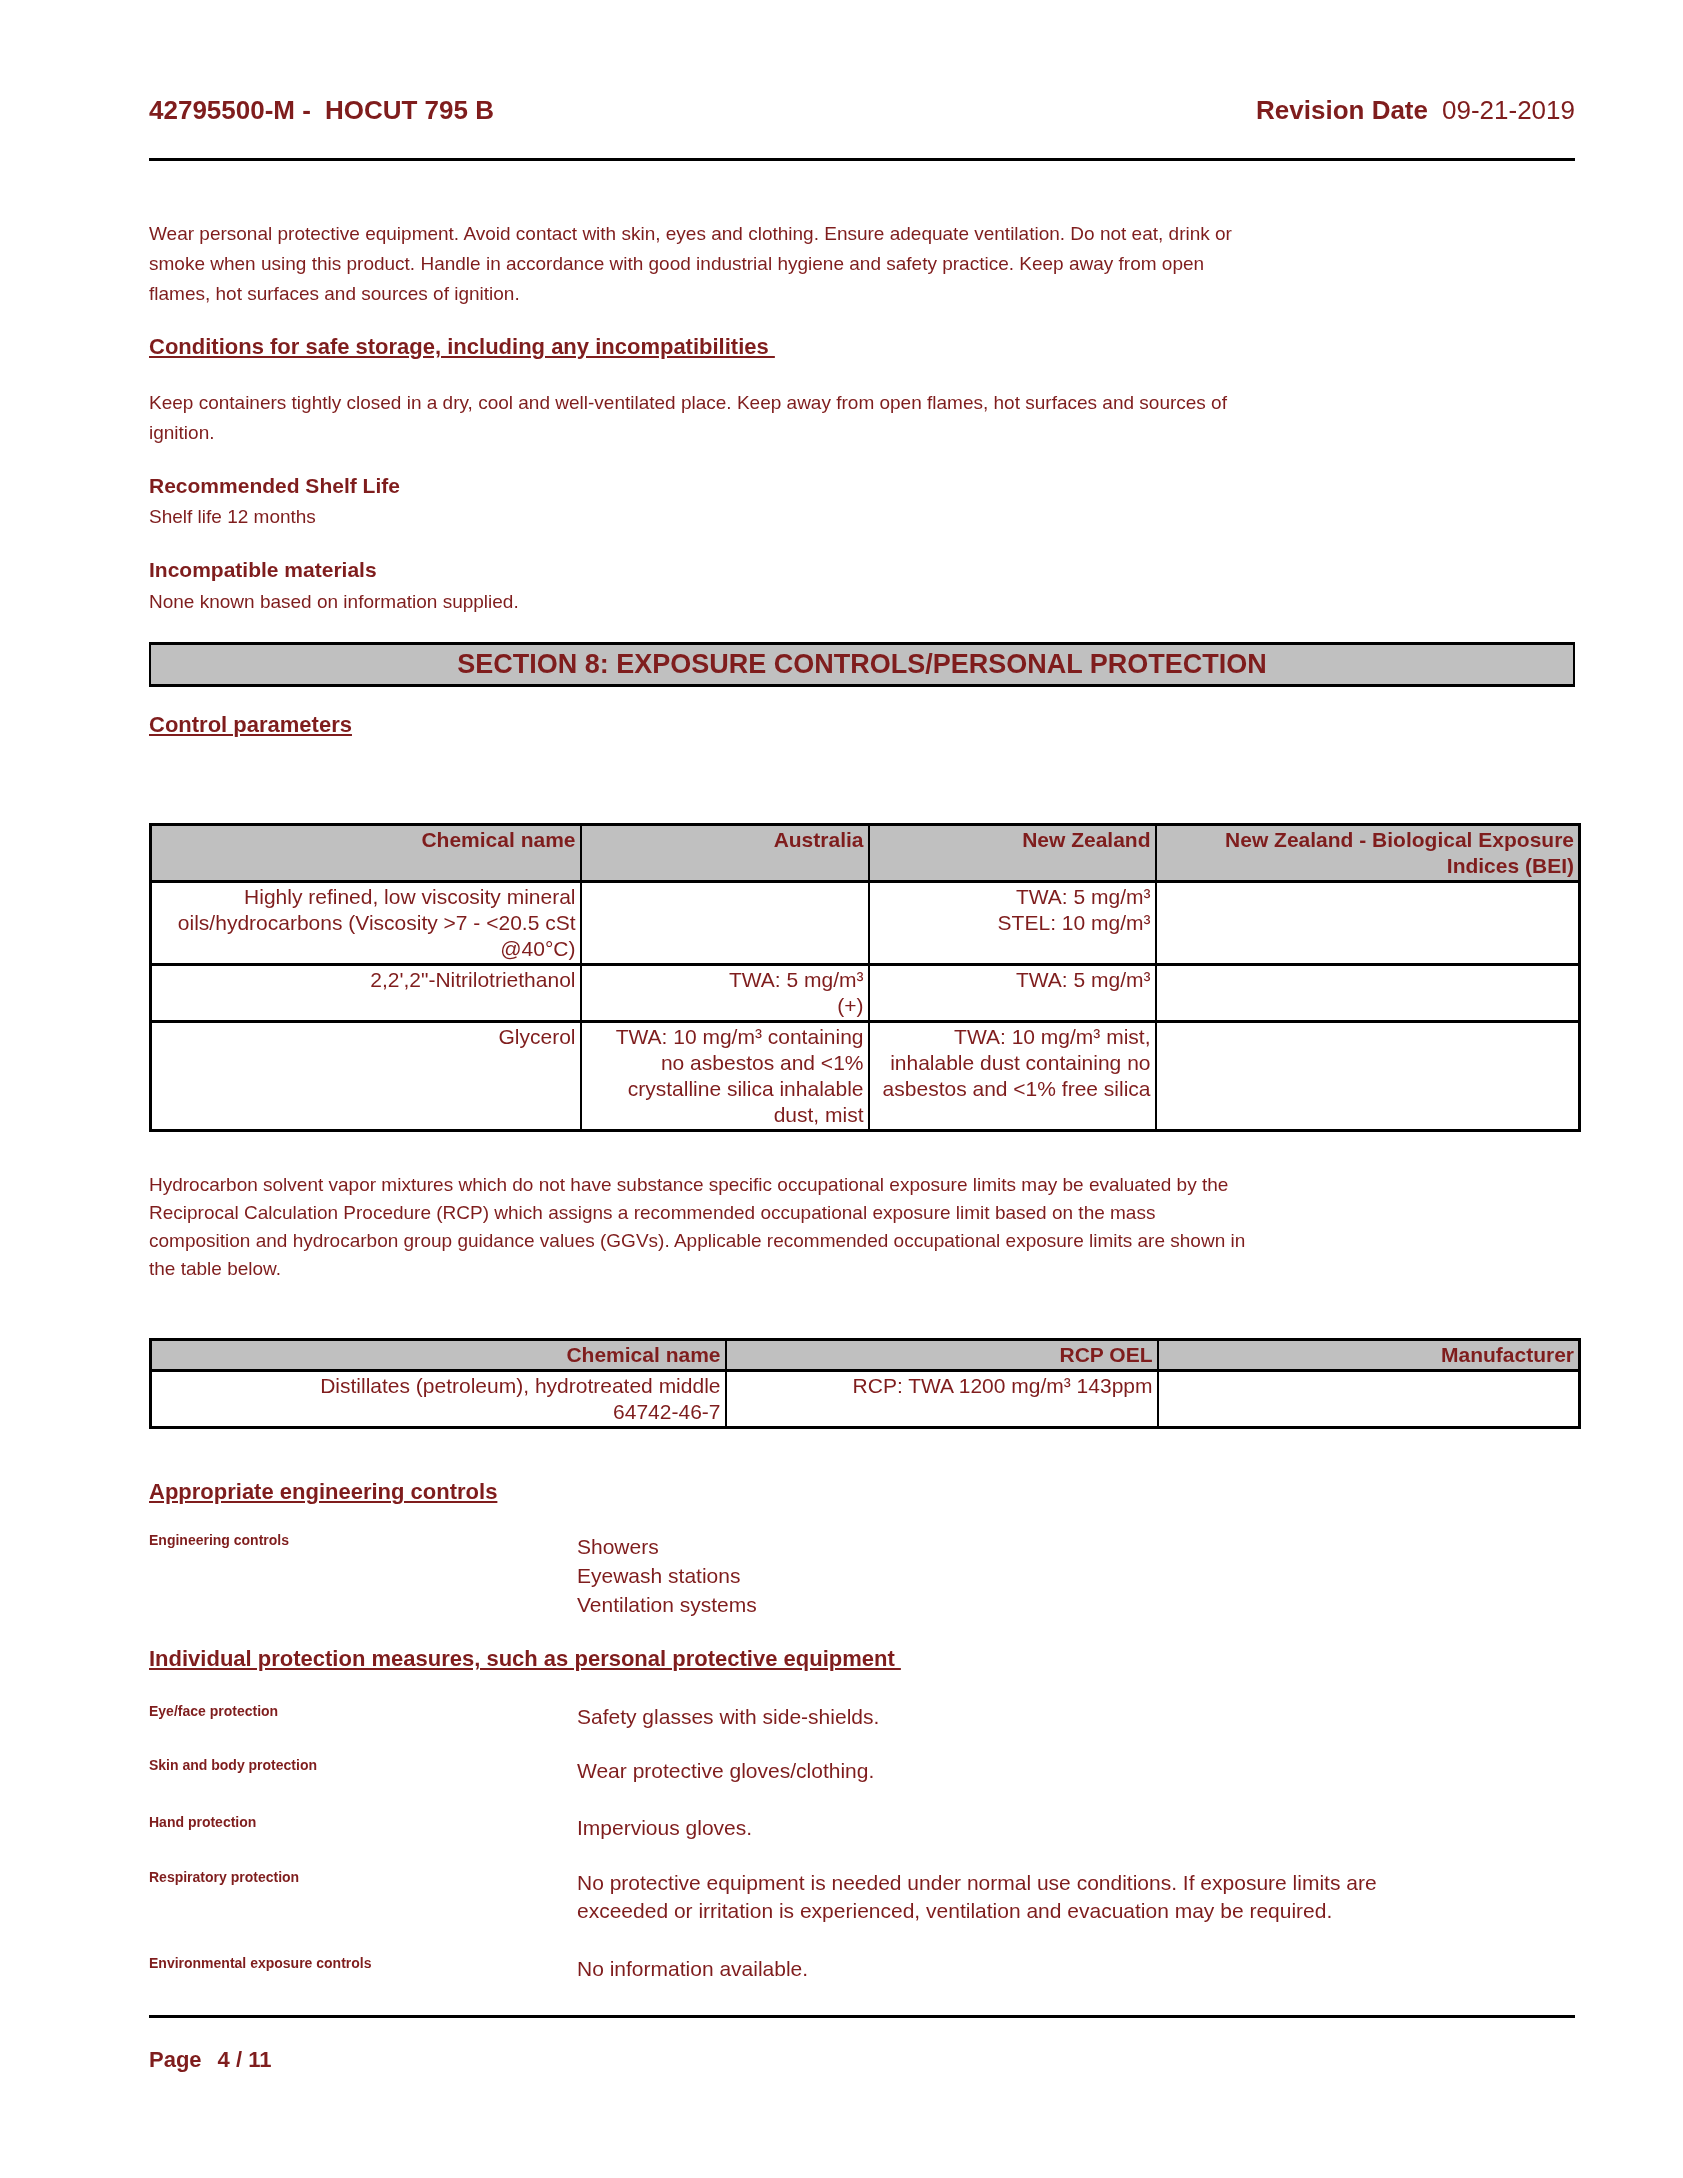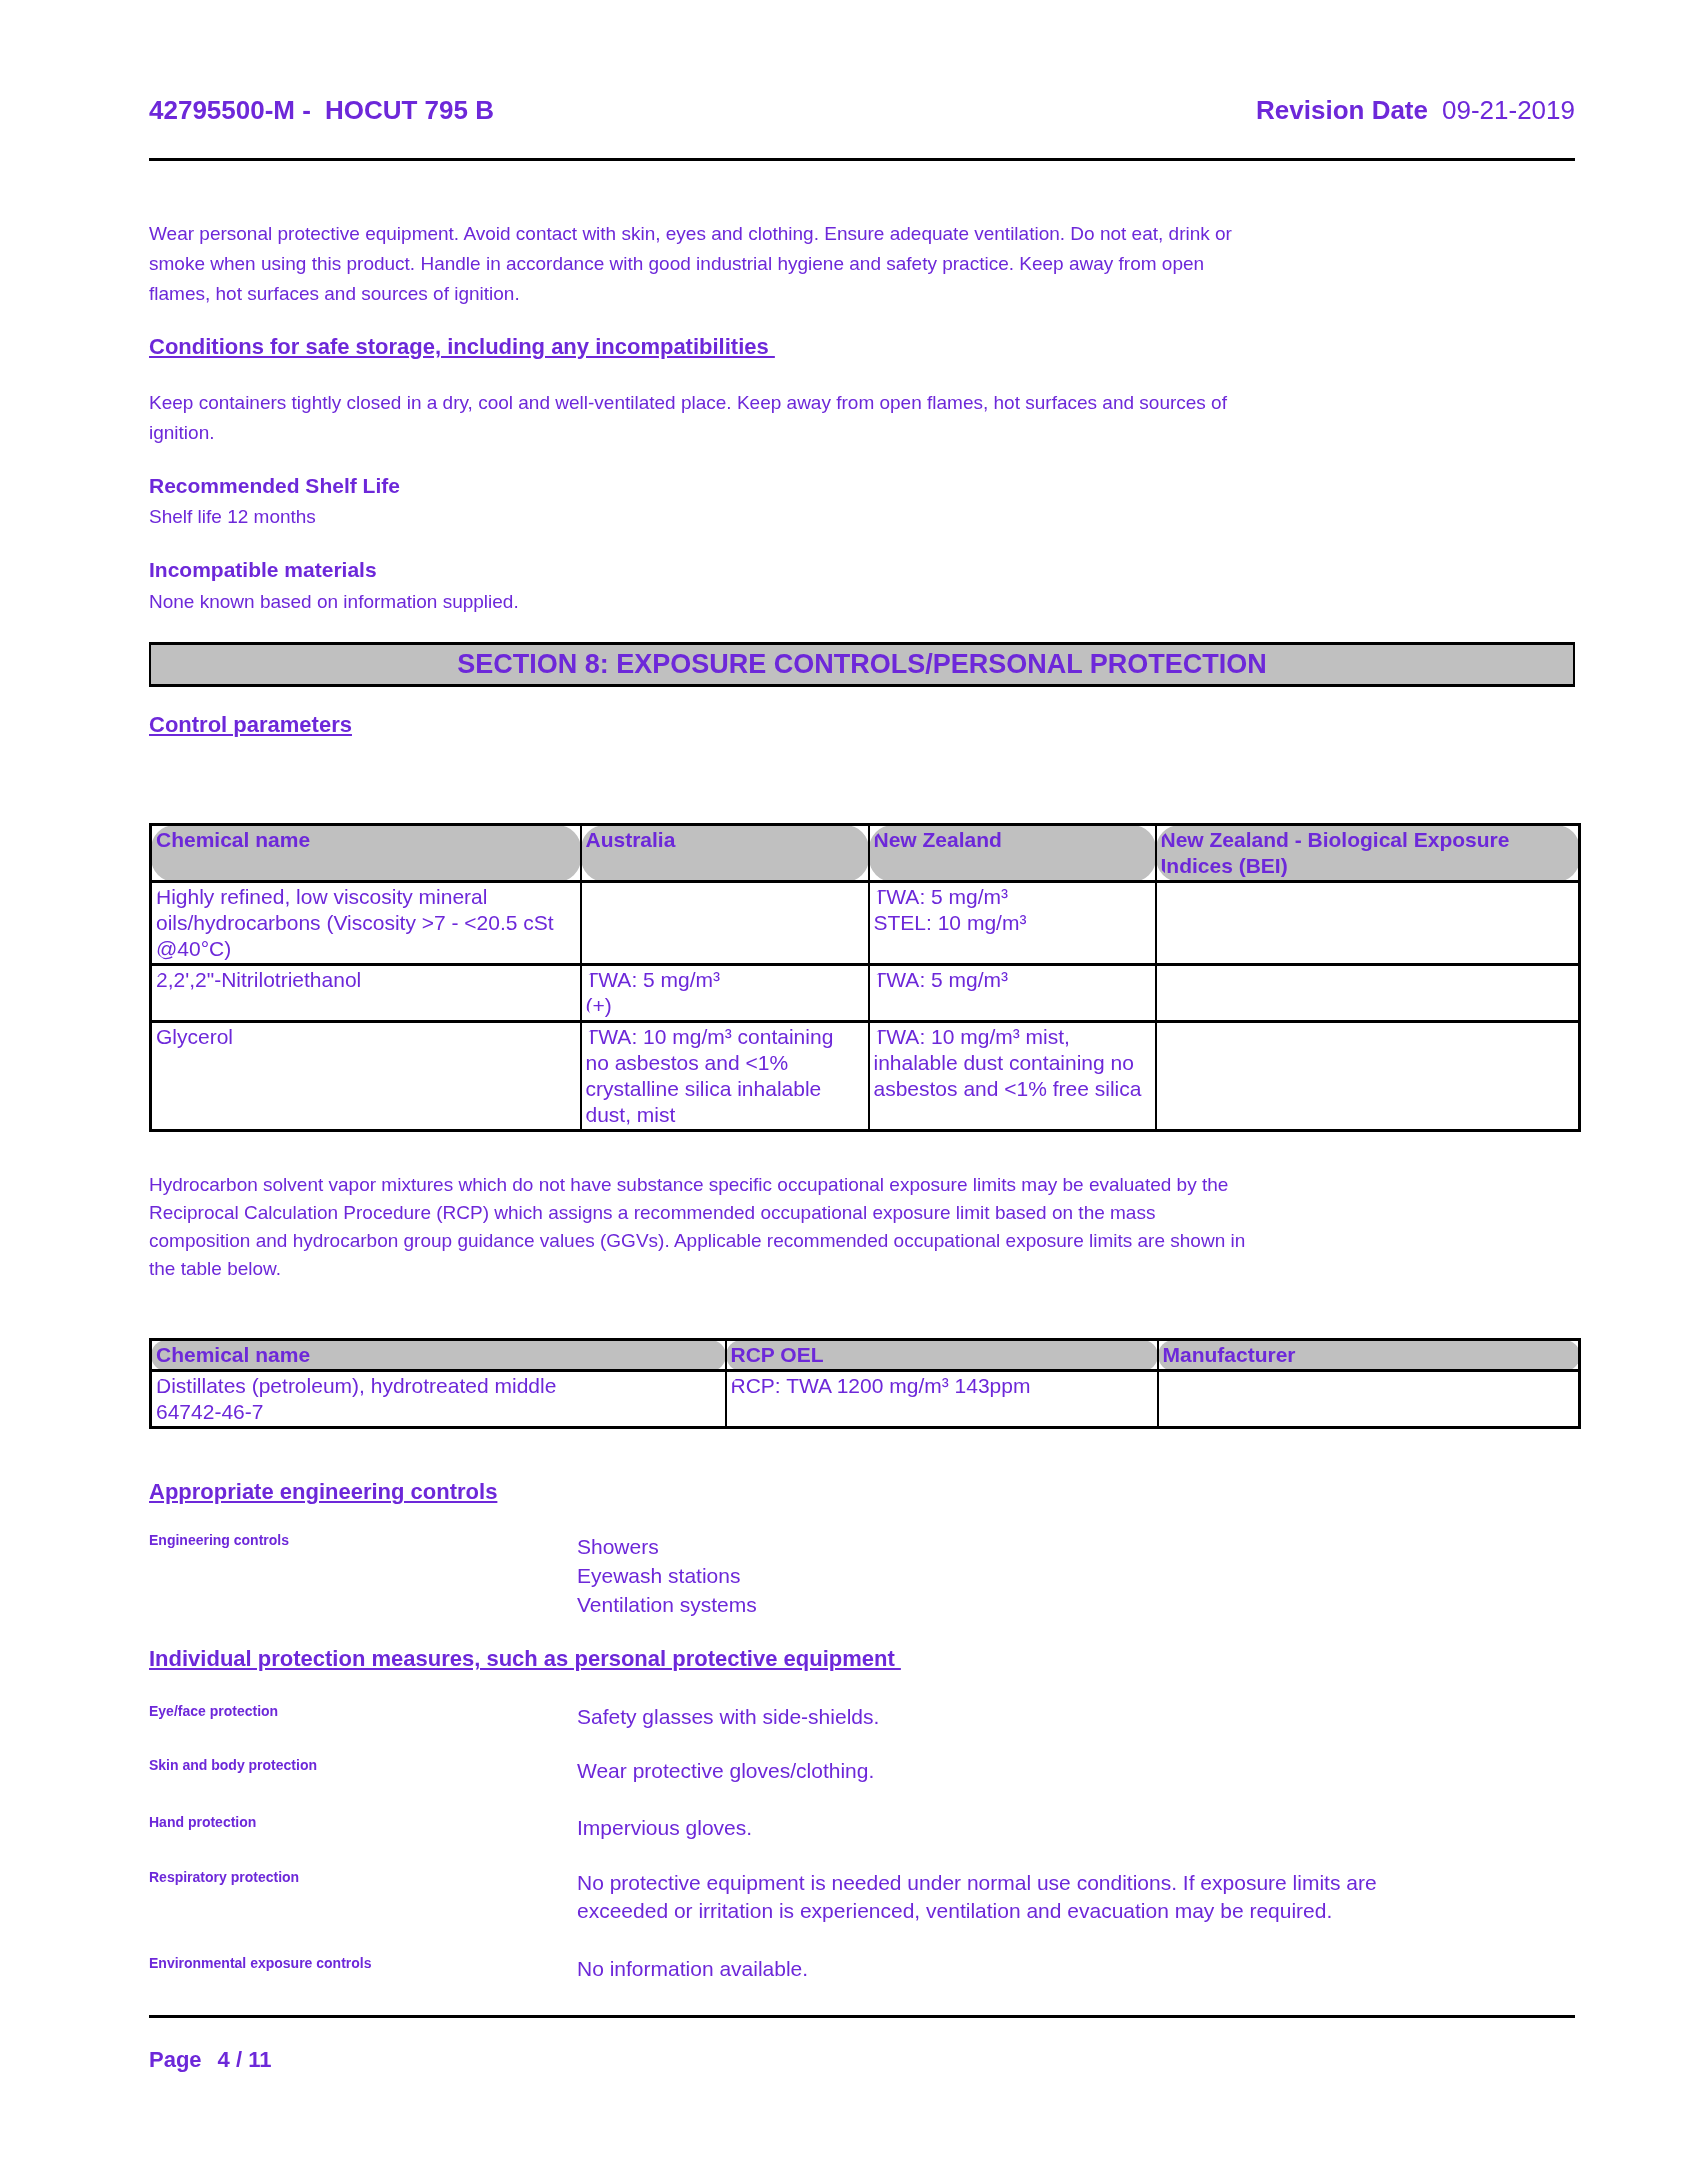--- a/index.html
+++ b/index.html
@@ -1,40 +1,40 @@
 <!DOCTYPE html>
 <html><head>
 <meta charset="utf-8">
 <style>
   html,body { margin:0; padding:0; background:#ffffff; }
   .page {
     position:relative; width:1683px; height:2178px; background:#ffffff;
-    font-family:"Liberation Sans", sans-serif; color:#6d28d9;
+    font-family:"Liberation Sans", sans-serif; color:#7f1d1d;
     -webkit-font-smoothing:antialiased;
   }
   .abs { position:absolute; }
   .body-text { font-size:19px; line-height:30px; white-space:pre-line; }
   .bold { font-weight:bold; }
   .heading-underline { font-size:22px; font-weight:bold; text-decoration:underline; white-space:pre; }
   .sub-heading { font-size:21px; font-weight:bold; }
   .rule { background:#000000; height:3px; }
   .header-bar { display:flex; justify-content:space-between; align-items:baseline; font-size:26px; }
   .header-left .gap { display:inline-block; width:14px; }
   .header-right .gap { display:inline-block; width:14px; }
   .banner {
     display:flex; align-items:center; justify-content:center;
     background:#c0c0c0; border:2px solid #000000; border-top-width:3px; border-bottom-width:3px;
     font-size:27px; font-weight:bold; box-sizing:border-box;
   }
   table.sds { border-collapse:collapse; table-layout:fixed; font-size:21px; line-height:26px; border:3px solid #000000; }
   table.sds th, table.sds td {
     border-left:2px solid #000000; border-right:2px solid #000000;
     border-top:3px solid #000000; border-bottom:3px solid #000000;
-    vertical-align:top; text-align:left; padding:1px 4px;
-    white-space:pre-line; overflow:hidden;border-radius:24px;
+    vertical-align:top; text-align:right; padding:1px 4px;
+    white-space:pre-line; overflow:hidden;
   }
   table.sds th { background:#c0c0c0; font-weight:bold; }
   .kv-label { font-size:14px; font-weight:bold; }
   .kv-value { font-size:21px; line-height:28px; white-space:pre-line; }
   .eng-values { line-height:29px; }
   .footer { text-align:left; font-size:22px; font-weight:bold; }
   .footer .gap { display:inline-block; width:16px; }
 </style>
 </head>
 <body>

